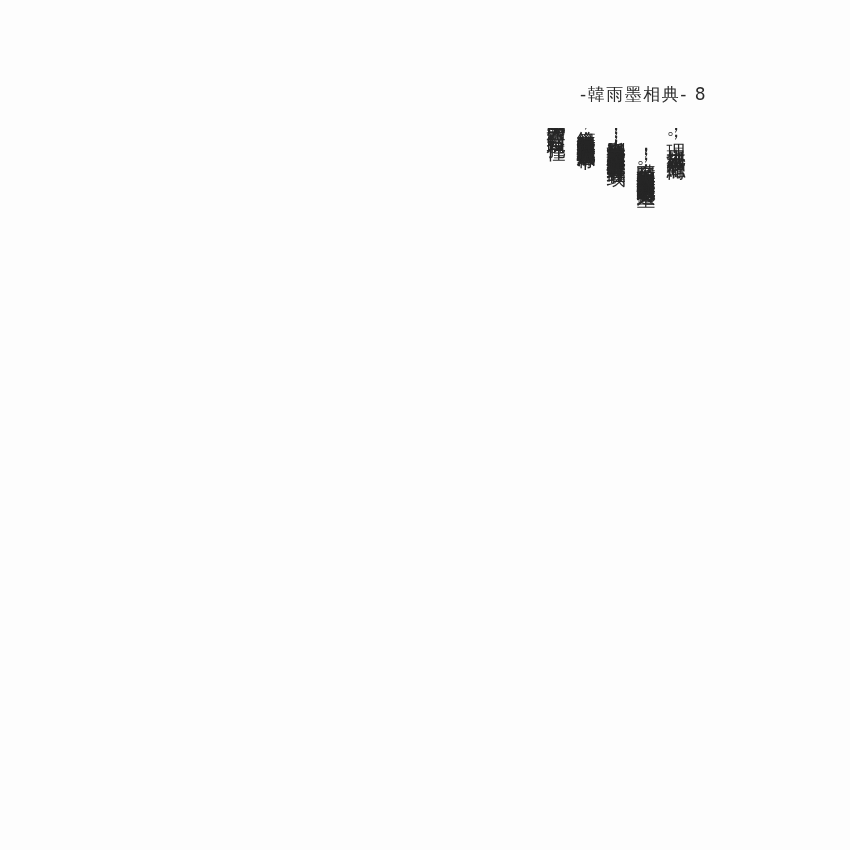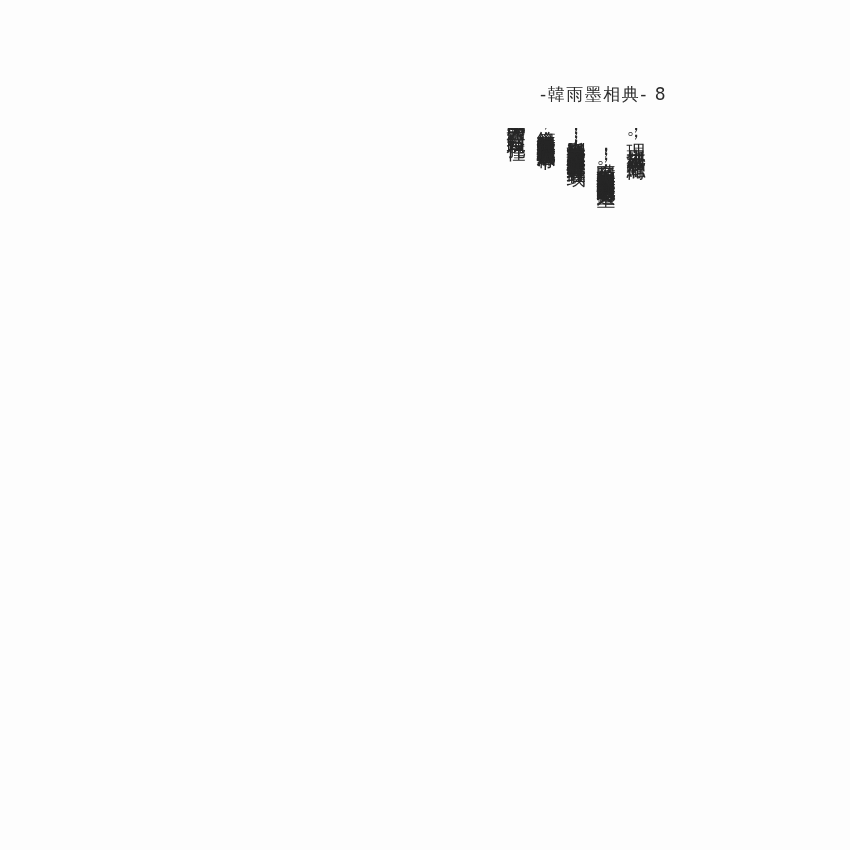--- a/index.html
+++ b/index.html
@@ -12,20 +12,21 @@
     position: relative;
     background: #fdfdfd;
     font-family: "DejaVu Sans", sans-serif;
     color: #2a2a2a;
     overflow: hidden;
   }
   .page {
     position: absolute;
     inset: 0;
     background: #fdfdfd;
+    margin-left: 40px;
   }
   .running-head {
     position: absolute;
     top: 83px;
     left: 540px;
     font-size: 17px;
     letter-spacing: 1.5px;
     color: #2b2b2b;
     white-space: nowrap;
   }

